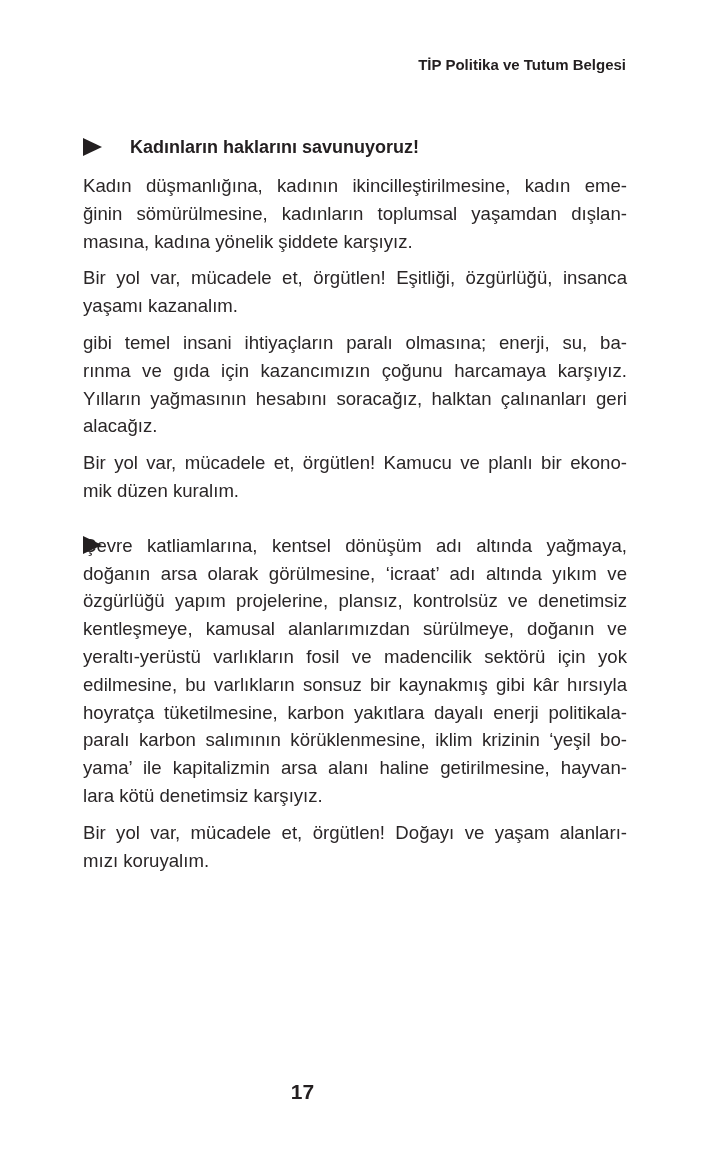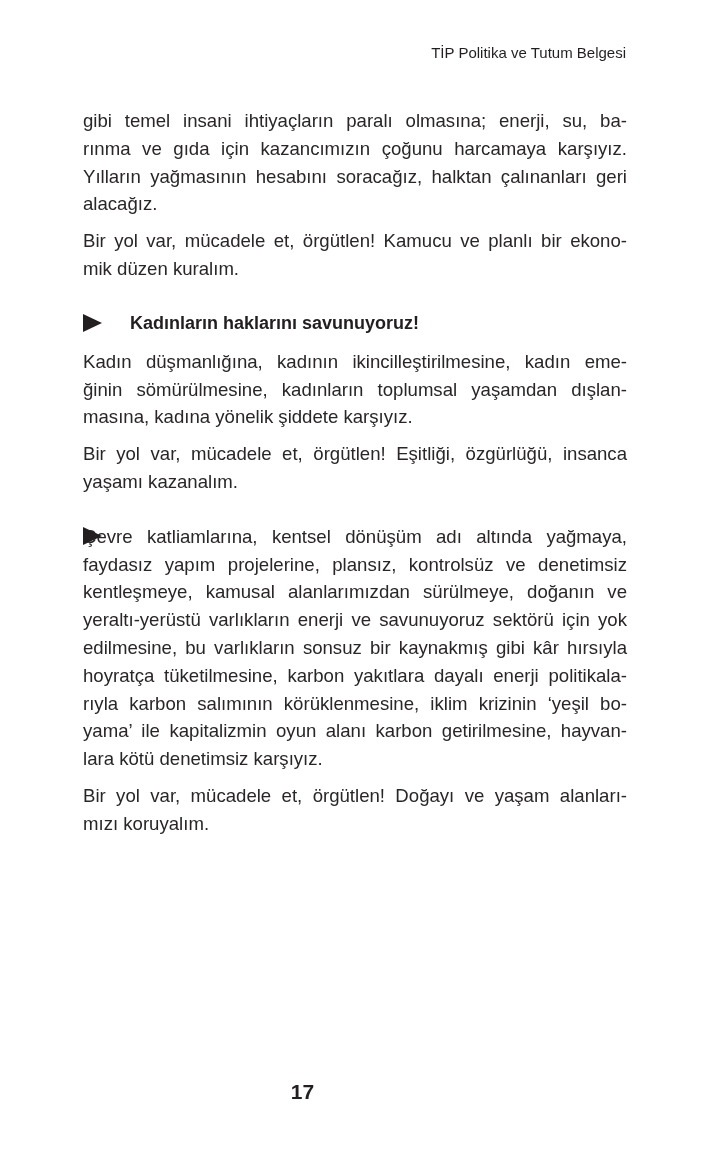--- a/index.html
+++ b/index.html
@@ -1,18 +1,18 @@
 <!DOCTYPE html>
 <html><head>
   <meta charset="utf-8">
   <style>
     html, body { margin: 0; padding: 0; background: #ffffff; }
     body { width: 709px; height: 1152px; position: relative; overflow: hidden;
       font-family: "Liberation Sans", sans-serif; color: #231f20; }
-    .running-header { position: absolute; top: 44px; right: 83px; font-size: 15px; font-weight: normal;
+    .running-header { position: absolute; top: 56px; right: 83px; font-size: 15px; font-weight: bold;
       color: #231f20; letter-spacing: 0; }
     .content { position: absolute; left: 83px; top: 107px; width: 544px; }
     .para { font-size: 18.6px; line-height: 27.8px; margin: 0 0 9px 0; color: #2a2627; }
     .para .ln { display: block; white-space: nowrap; }
     .para .ln.j { text-align: justify; text-align-last: justify; white-space: normal; }
     .heading { position: relative; font-size: 18px; font-weight: bold; line-height: 26px;
       margin: 27px 0 12px 0; padding-left: 47px; color: #231f20; }
     .heading .tri { position: absolute; left: 0; top: 4px; width: 0; height: 0;
       border-top: 9.5px solid transparent; border-bottom: 9.5px solid transparent;
       border-left: 19px solid #231f20; }
@@ -20,61 +20,62 @@
       font-size: 21px; font-weight: bold; color: #231f20; }
   </style>
 </head>
 <body>
 
 <div class="running-header">TİP Politika ve Tutum Belgesi</div>
 
 <div class="content">
 
   <div>
-    <p class="para">
-      <span class="ln j">gibi temel insani ihtiyaçların paralı olmasına; enerji, su, ba-</span>
-      <span class="ln j">rınma ve gıda için kazancımızın çoğunu harcamaya karşıyız.</span>
-      <span class="ln j">Yılların yağmasının hesabını soracağız, halktan çalınanları geri</span>
-      <span class="ln">alacağız.</span>
-    </p>
-    <p class="para">
-      <span class="ln j">Bir yol var, mücadele et, örgütlen! Kamucu ve planlı bir ekono-</span>
-      <span class="ln">mik düzen kuralım.</span>
-    </p>
-  </div>
-
-  <div>
     <div class="heading">
       <span class="tri"></span>
       <span>Kadınların haklarını savunuyoruz!</span>
     </div>
     <p class="para">
       <span class="ln j">Kadın düşmanlığına, kadının ikincilleştirilmesine, kadın eme-</span>
       <span class="ln j">ğinin sömürülmesine, kadınların toplumsal yaşamdan dışlan-</span>
       <span class="ln">masına, kadına yönelik şiddete karşıyız.</span>
     </p>
     <p class="para">
       <span class="ln j">Bir yol var, mücadele et, örgütlen! Eşitliği, özgürlüğü, insanca</span>
       <span class="ln">yaşamı kazanalım.</span>
     </p>
   </div>
 
   <div>
+    <p class="para">
+      <span class="ln j">gibi temel insani ihtiyaçların paralı olmasına; enerji, su, ba-</span>
+      <span class="ln j">rınma ve gıda için kazancımızın çoğunu harcamaya karşıyız.</span>
+      <span class="ln j">Yılların yağmasının hesabını soracağız, halktan çalınanları geri</span>
+      <span class="ln">alacağız.</span>
+    </p>
+    <p class="para">
+      <span class="ln j">Bir yol var, mücadele et, örgütlen! Kamucu ve planlı bir ekono-</span>
+      <span class="ln">mik düzen kuralım.</span>
+    </p>
+  </div>
+
+  <div>
     <div class="heading">
       <span class="tri"></span>
     </div>
     <p class="para">
       <span class="ln j">Çevre katliamlarına, kentsel dönüşüm adı altında yağmaya,</span>
-      <span class="ln j">faydasız yapım projelerine, plansız, kontrolsüz ve denetimsiz</span>
+      <span class="ln j">doğanın arsa olarak görülmesine, ‘icraat’ adı altında yıkım ve</span>
+      <span class="ln j">özgürlüğü yapım projelerine, plansız, kontrolsüz ve denetimsiz</span>
       <span class="ln j">kentleşmeye, kamusal alanlarımızdan sürülmeye, doğanın ve</span>
-      <span class="ln j">yeraltı-yerüstü varlıkların enerji ve savunuyoruz sektörü için yok</span>
+      <span class="ln j">yeraltı-yerüstü varlıkların fosil ve madencilik sektörü için yok</span>
       <span class="ln j">edilmesine, bu varlıkların sonsuz bir kaynakmış gibi kâr hırsıyla</span>
       <span class="ln j">hoyratça tüketilmesine, karbon yakıtlara dayalı enerji politikala-</span>
-      <span class="ln j">rıyla karbon salımının körüklenmesine, iklim krizinin ‘yeşil bo-</span>
-      <span class="ln j">yama’ ile kapitalizmin oyun alanı karbon getirilmesine, hayvan-</span>
+      <span class="ln j">paralı karbon salımının körüklenmesine, iklim krizinin ‘yeşil bo-</span>
+      <span class="ln j">yama’ ile kapitalizmin arsa alanı haline getirilmesine, hayvan-</span>
       <span class="ln">lara kötü denetimsiz karşıyız.</span>
     </p>
     <p class="para">
       <span class="ln j">Bir yol var, mücadele et, örgütlen! Doğayı ve yaşam alanları-</span>
       <span class="ln">mızı koruyalım.</span>
     </p>
   </div>
 
 </div>
 

